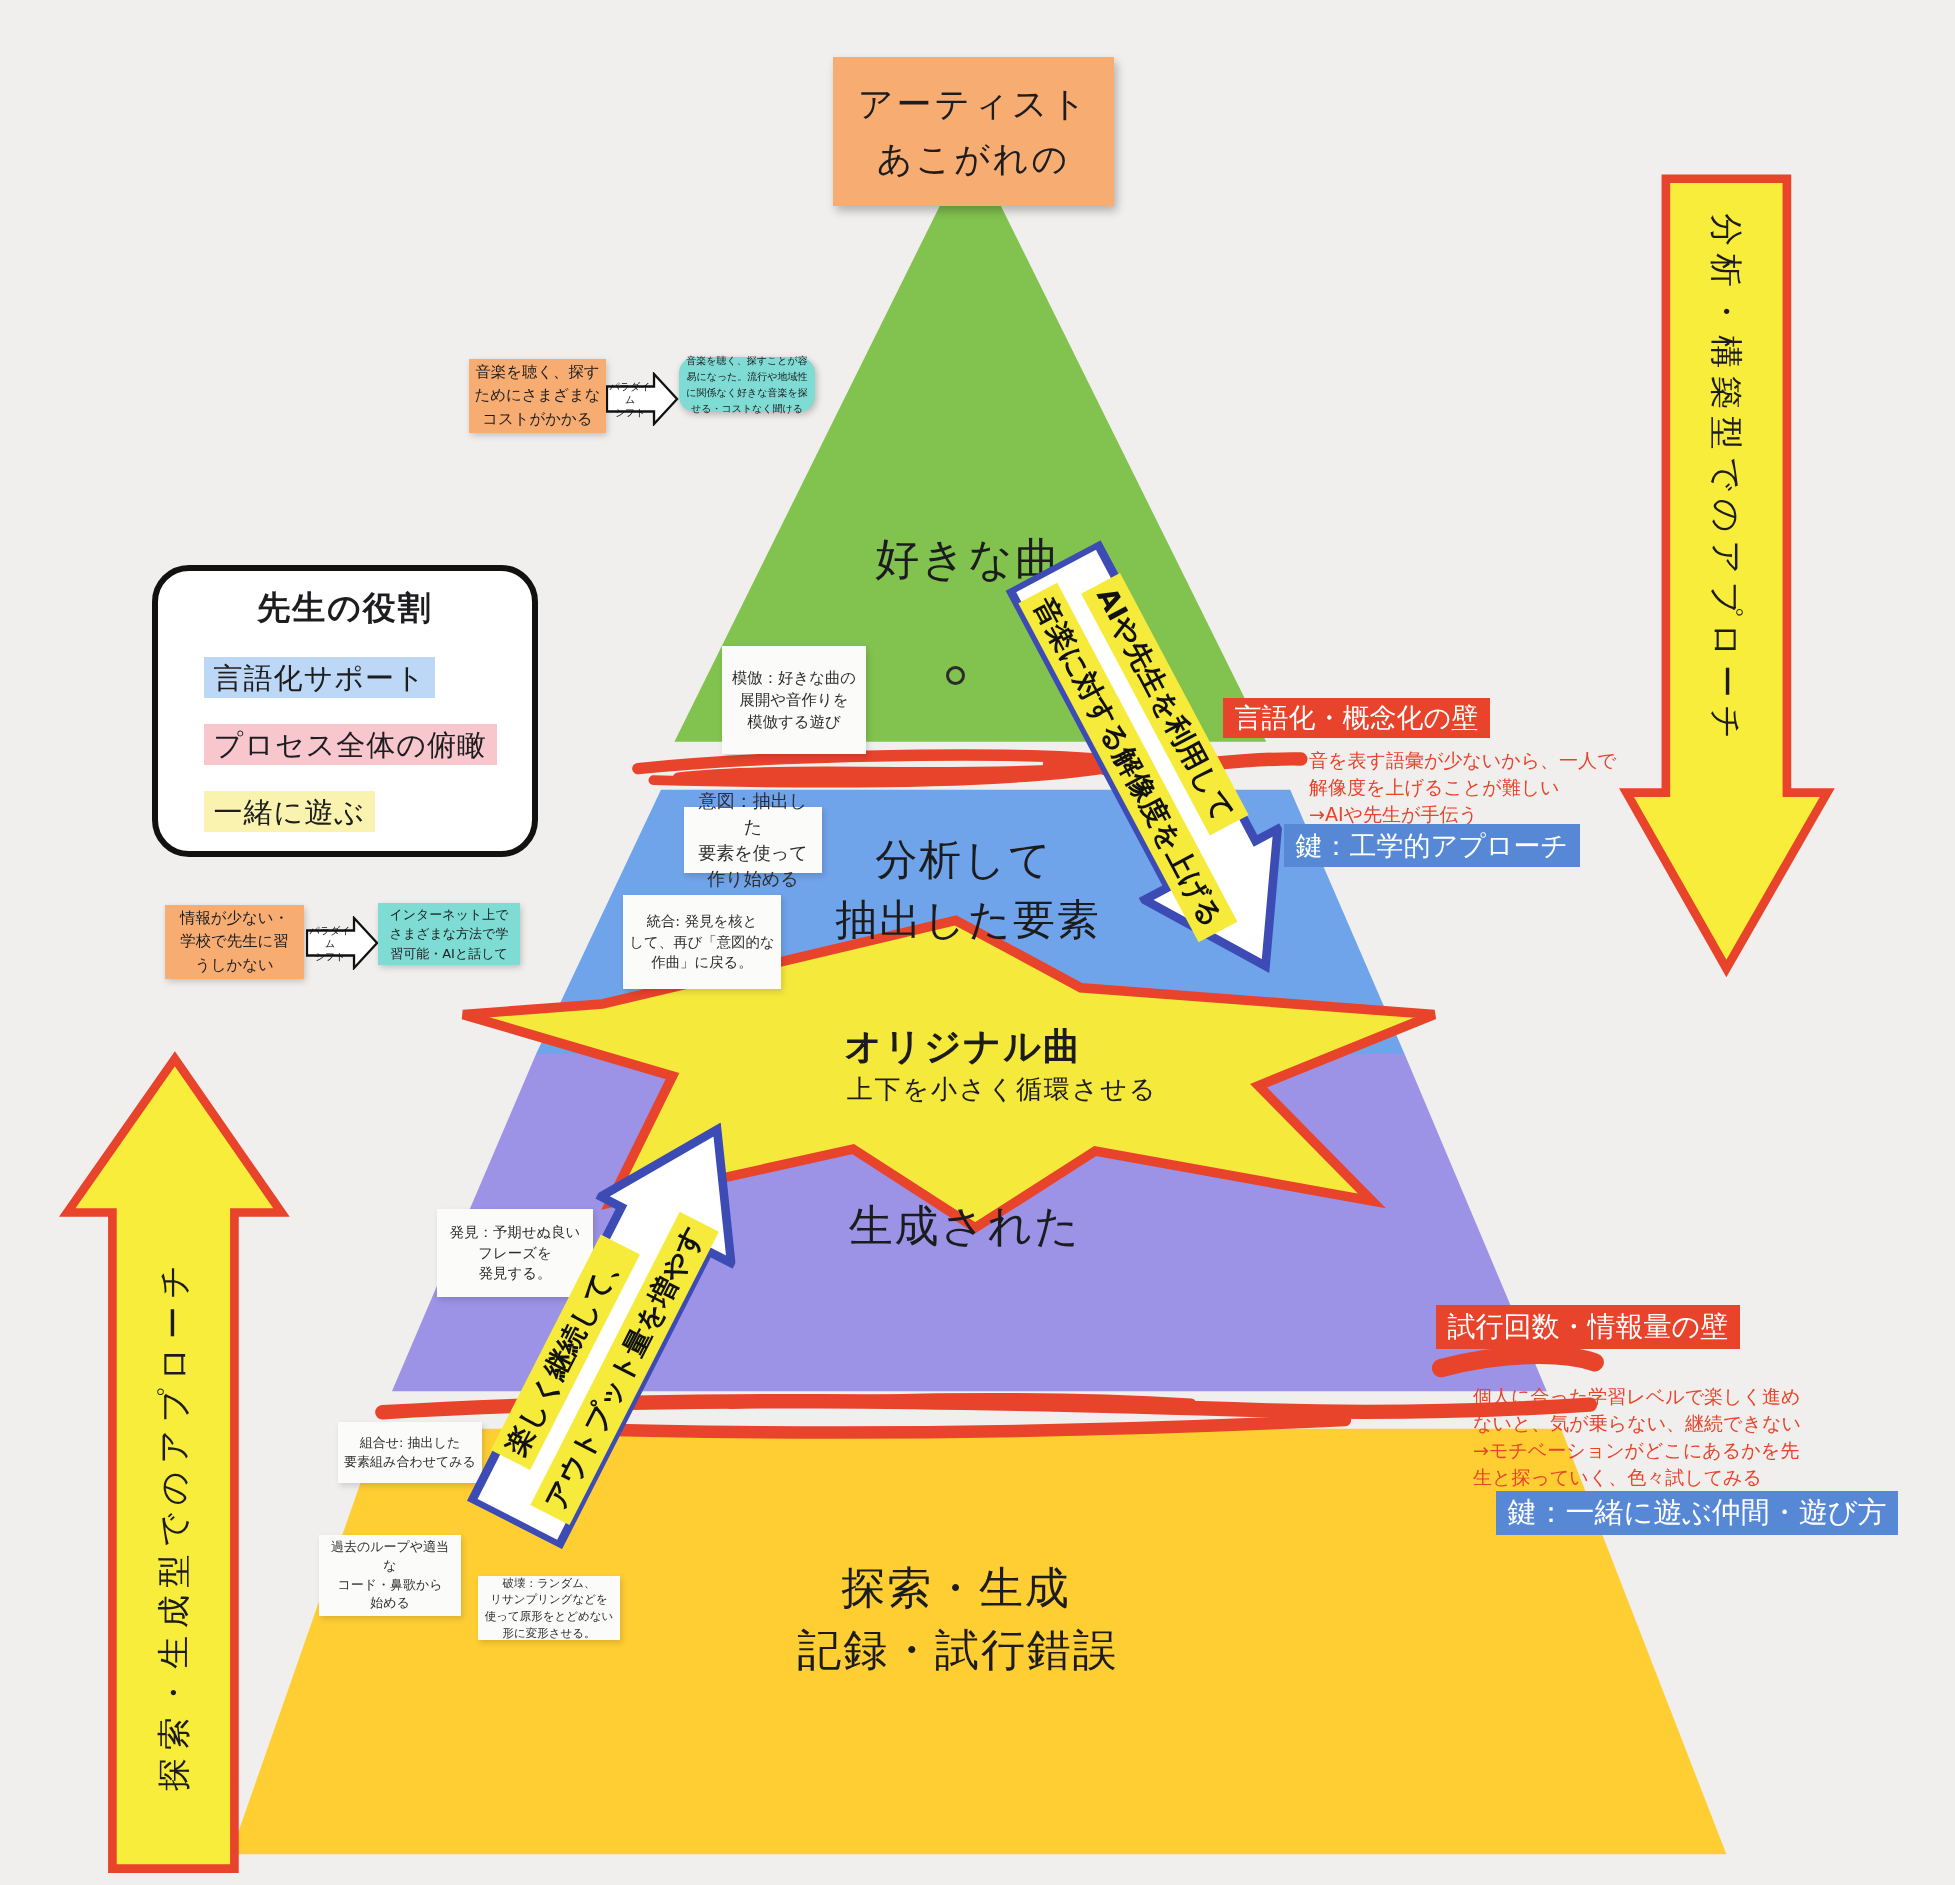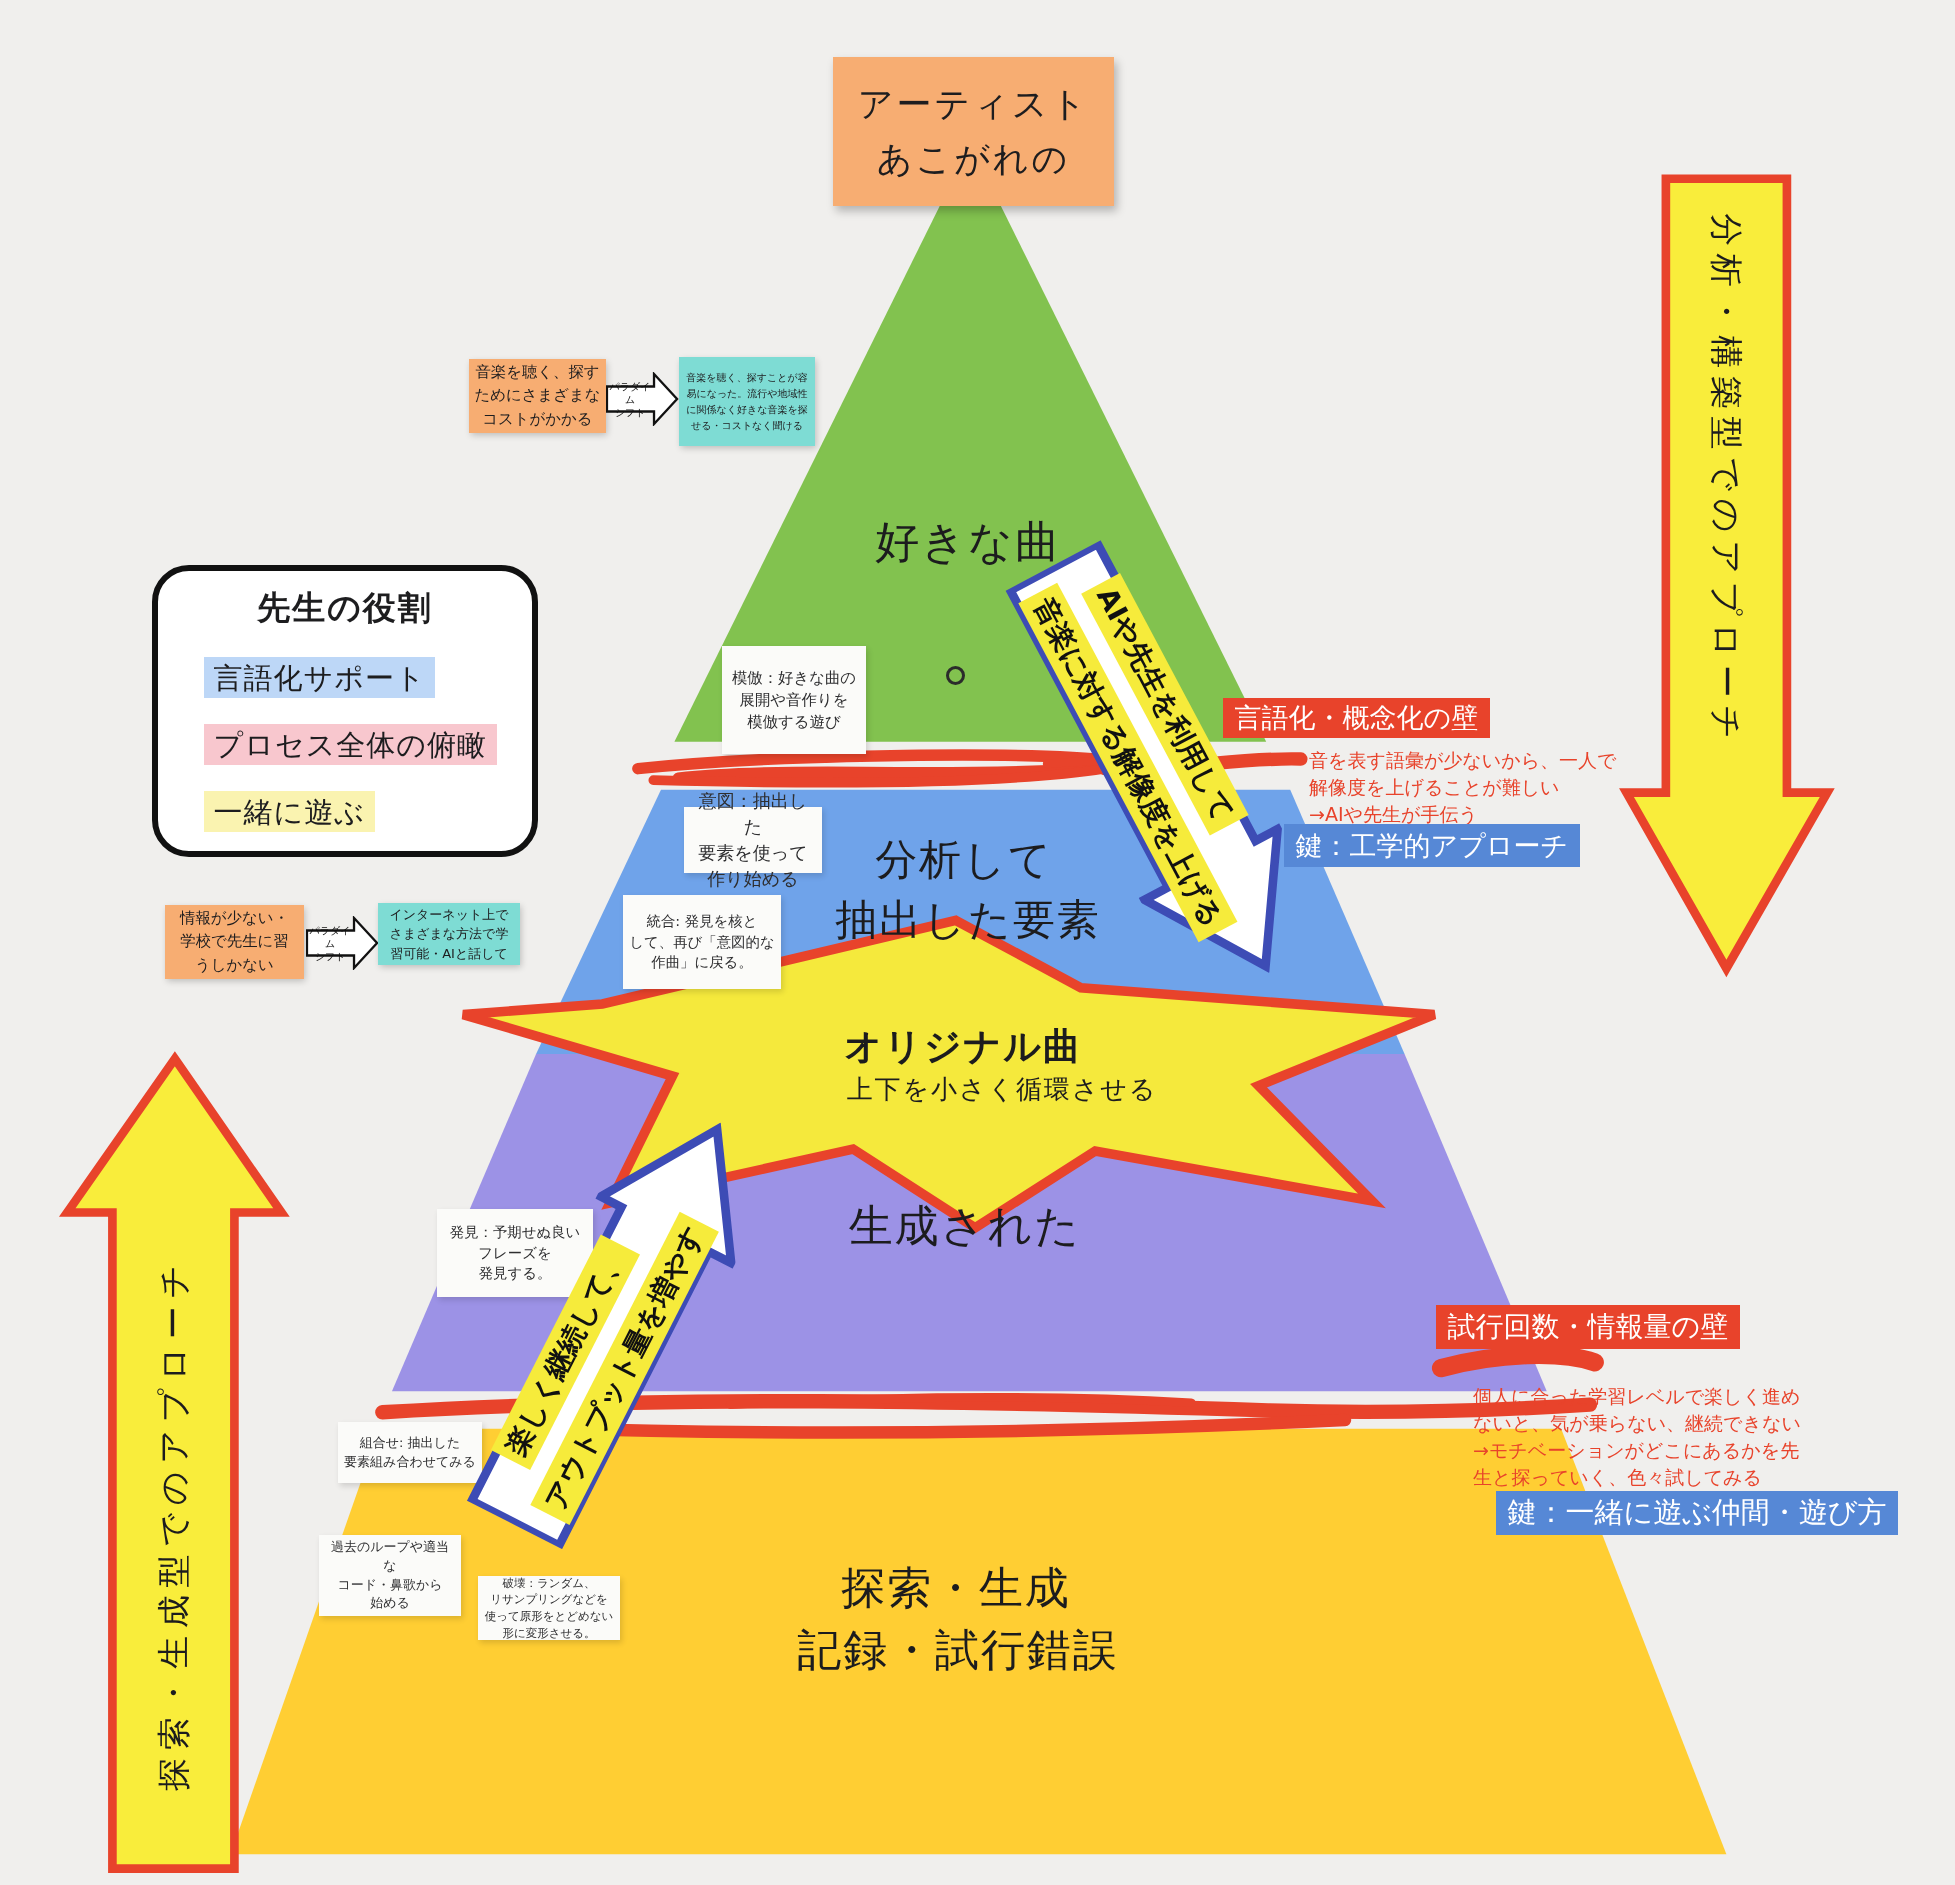--- a/index.html
+++ b/index.html
@@ -73,21 +73,21 @@
     <polygon points="995,958 1125,1028 1493,1056 1310,1130 1428,1250 1140,1198 1015,1278 888,1196 635,1252 700,1120 482,1056 627,1045" fill="#F5E93C" stroke="#E8432B" stroke-width="10" stroke-linejoin="miter"></polygon>
 
     <polygon points="1734,186 1860,186 1860,825 1902,825 1797,1008 1693,825 1734,825" fill="#F9ED3B" stroke="#E8432B" stroke-width="9"></polygon>
 
     <polygon points="182,1102 293,1262 244,1262 244,1945 117,1945 117,1262 70,1262" fill="#F9ED3B" stroke="#E8432B" stroke-width="9"></polygon>
   </svg>
 
   <div class="varrow-label" style="left:1725px;top:480px;transform:translate(-50%,-50%) rotate(90deg);">分析・構築型でのアプローチ</div>
   <div class="varrow-label" style="left:174px;top:1524px;transform:translate(-50%,-50%) rotate(-90deg);">探索・生成型でのアプローチ</div>
 
-  <div class="lbl lvl-big" style="left:968px;top:513px;">好きな曲</div>
+  <div class="lbl lvl-big" style="left:968px;top:530px;">好きな曲</div>
   <div class="circle-mark"></div>
 
   <div class="lbl lvl-med" style="left:964px;top:832px;">分析して</div>
   <div class="lbl lvl-med" style="left:968px;top:892px;">抽出した要素</div>
 
   <div class="lbl lvl-big" style="left:965px;top:1197px;">生成された</div>
 
   <div class="lbl lvl-big" style="left:956px;top:1559px;">探索・生成</div>
   <div class="lbl lvl-big" style="left:958px;top:1621px;">記録・試行錯誤</div>
 
@@ -137,21 +137,21 @@
   </div>
   <div class="pshift" style="left:606px;top:372px;width:73px;height:54px;">
     <svg width="73" height="54" viewBox="0 0 76 56">
       <polygon points="1,15 50,15 50,2 74,28 50,54 50,41 1,41" fill="#fff" stroke="#111" stroke-width="2.4"></polygon>
     </svg>
     <div class="pa-label">
       <div>パラダイム</div>
       <div>シフト</div>
     </div>
   </div>
-  <div class="sticky teal" style="left:679px;top:357px;width:136px;height:89px;font-size:10px;line-height:1.6;">
+  <div class="sticky teal" style="left:679px;top:357px;width:136px;height:55px;font-size:10px;line-height:1.6;border-radius:16px;">
     <div>音楽を聴く、探すことが容</div>
     <div>易になった。流行や地域性</div>
     <div>に関係なく好きな音楽を探</div>
     <div>せる・コストなく聞ける</div>
   </div>
 
   <div class="sticky orange" style="left:165px;top:905px;width:139px;height:74px;font-size:15.4px;">
     <div>情報が少ない・</div>
     <div>学校で先生に習</div>
     <div>うしかない</div>

